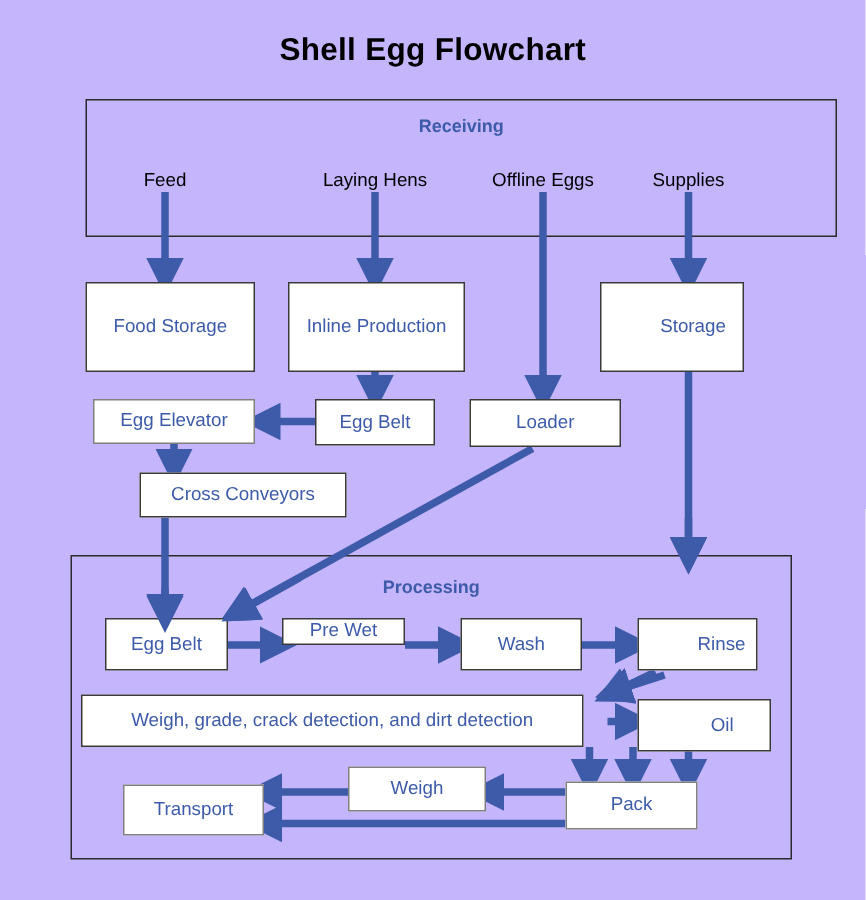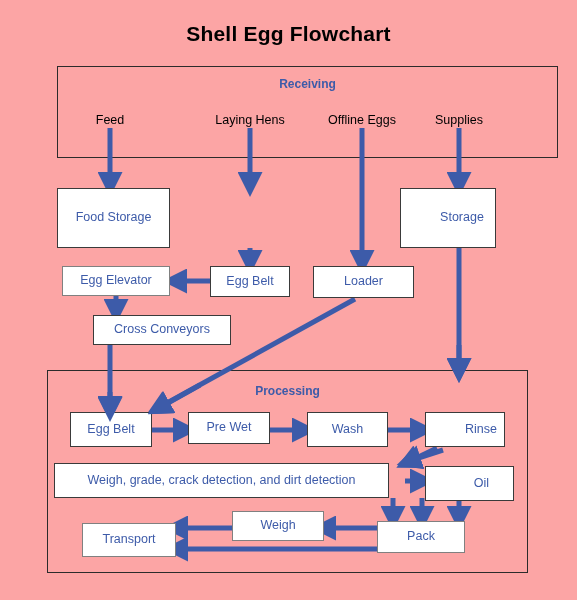--- a/index.html
+++ b/index.html
@@ -7,21 +7,21 @@
     padding: 0;
     background: #ffffff;
   }
   body {
     font-family: "Liberation Sans", sans-serif;
   }
   #canvas {
     position: relative;
     width: 577px;
     height: 600px;
-    background: #fca5a5;
+    background: #c4b5fd;
     overflow: hidden;
   }
   #title {
     position: absolute;
     left: 0;
     top: 22px;
     width: 577px;
     text-align: center;
     font-size: 21px;
     font-weight: bold;
@@ -144,38 +144,39 @@
     <div class="group-label" style="top:10px;">Receiving</div>
   </div>
 
   <div class="plain-label" style="left:60px; top:113px; width:100px;">Feed</div>
   <div class="plain-label" style="left:200px; top:113px; width:100px;">Laying Hens</div>
   <div class="plain-label" style="left:312px; top:113px; width:100px;">Offline Eggs</div>
   <div class="plain-label" style="left:409px; top:113px; width:100px;">Supplies</div>
 
   <div class="node" style="left:57px; top:188px; width:113px; height:60px;">Food Storage</div>
 
+  <div class="node" style="left:192px; top:188px; width:118px; height:60px;">Inline Production</div>
 
   <div class="node" style="left:400px; top:188px; width:96px; height:60px;padding-left:28px;">Storage</div>
 
   <div class="node gray-border" style="left:62px; top:266px; width:108px; height:30px;">Egg Elevator</div>
 
   <div class="node" style="left:210px; top:266px; width:80px; height:31px;">Egg Belt</div>
 
   <div class="node" style="left:313px; top:266px; width:101px; height:32px;">Loader</div>
 
   <div class="node" style="left:93px; top:315px; width:138px; height:30px;">Cross Conveyors</div>
 
   <div class="group-box" style="left:47px; top:370px; width:481px; height:203px;">
     <div class="group-label" style="top:13px;">Processing</div>
   </div>
 
   <div class="node" style="left:70px; top:412px; width:82px; height:35px;">Egg Belt</div>
 
-  <div class="node" style="left:188px; top:412px; width:82px; height:32px;">Pre Wet</div>
+  <div class="node" style="left:188px; top:412px; width:82px; height:18px;">Pre Wet</div>
 
   <div class="node" style="left:307px; top:412px; width:81px; height:35px;">Wash</div>
 
   <div class="node" style="left:425px; top:412px; width:80px; height:35px;padding-left:32px;">Rinse</div>
 
   <div class="node wide-label" style="left:54px; top:463px; width:335px; height:35px;">Weigh, grade, crack detection, and dirt detection</div>
 
   <div class="node" style="left:425px; top:466px; width:89px; height:35px;padding-left:24px;">Oil</div>
 
   <div class="node gray-border" style="left:82px; top:523px; width:94px; height:34px;">Transport</div>

